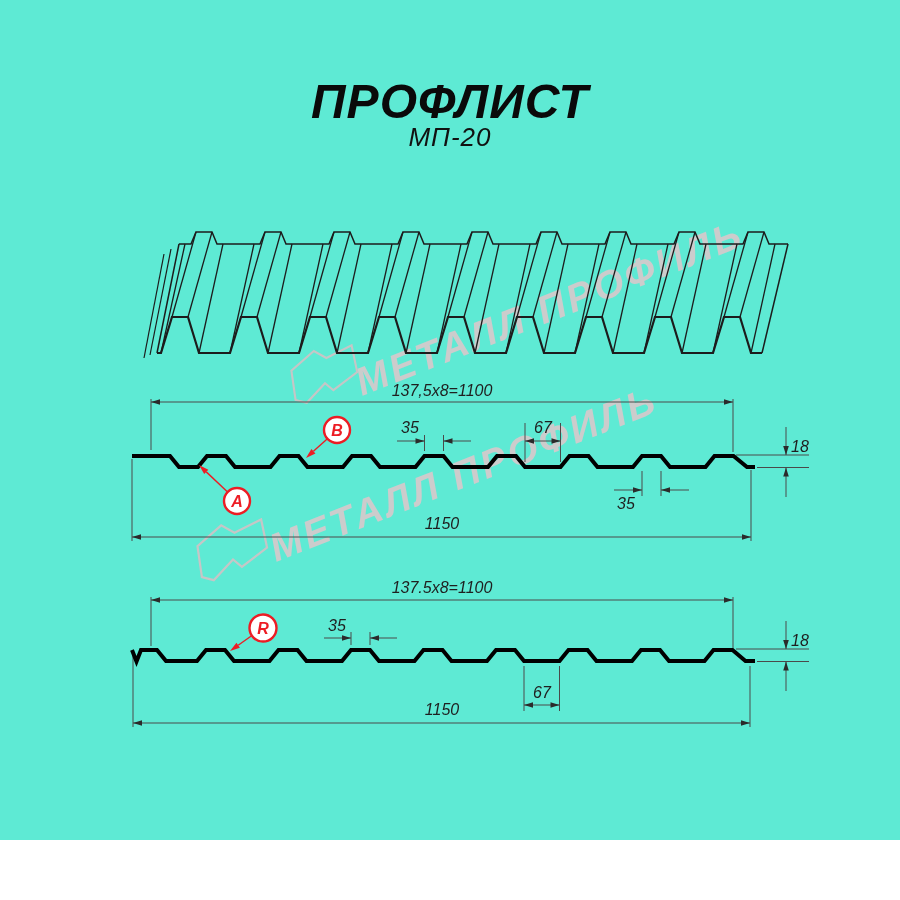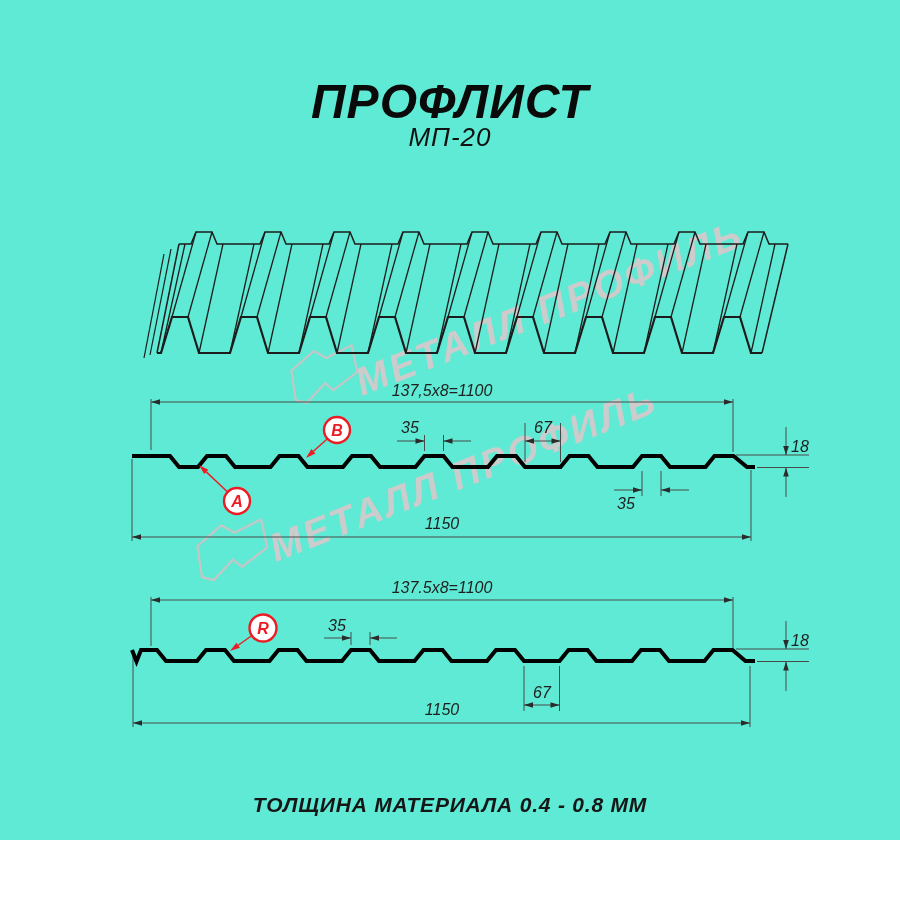--- a/index.html
+++ b/index.html
@@ -175,14 +175,13 @@
 
       <text class="dim" x="442" y="593" text-anchor="middle">137.5x8=1100</text>
       <text class="dim" x="337" y="631" text-anchor="middle">35</text>
       <text class="dim" x="542" y="698" text-anchor="middle">67</text>
       <text class="dim" x="791" y="646" text-anchor="start">18</text>
       <text class="dim" x="442" y="715" text-anchor="middle">1150</text>
       <text class="redletter" x="263" y="634" text-anchor="middle">R</text>
     </g>
   </svg>
 
-  <div class="footer-note">ТОЛЩИНА МАТЕРИАЛА 0.4 - 0.8 ММ</div>
 </div>
 
 </body></html>

